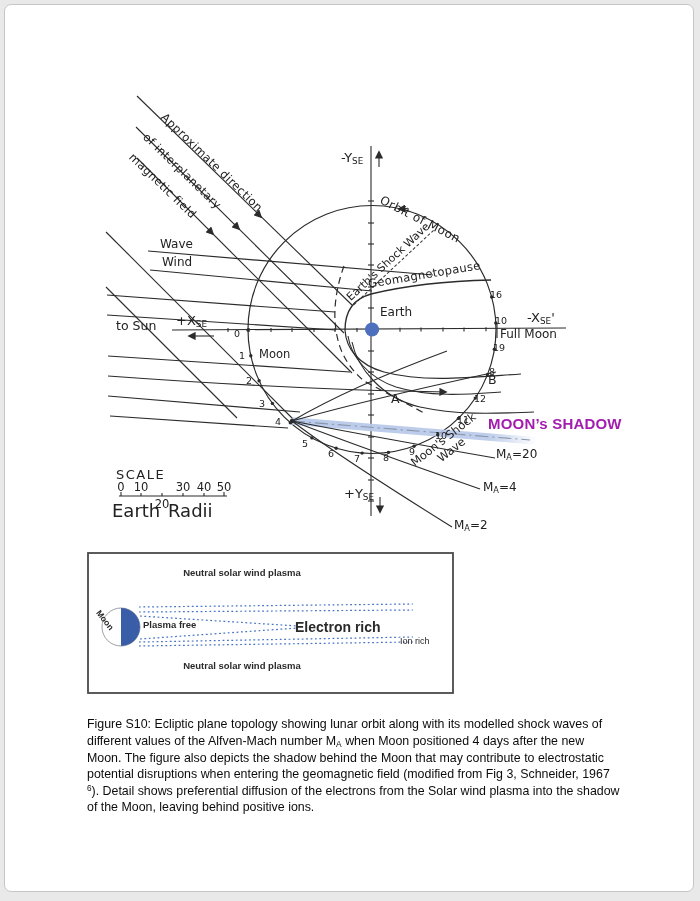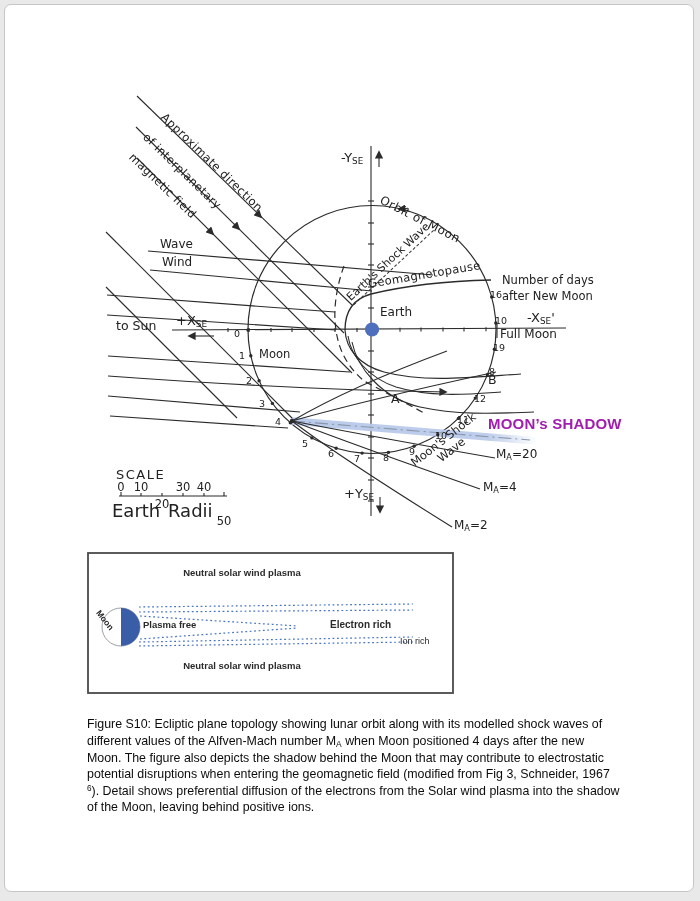--- a/index.html
+++ b/index.html
@@ -198,24 +198,20 @@
 
 <div class="lbl" style="left:380px;top:305px;font-size:12px">Earth</div>
 <div class="lbl" style="left:259px;top:347px;font-size:11.5px">Moon</div>
 
 <div class="lbl" style="left:384px;top:193px;transform:rotate(27deg);font-size:12px;letter-spacing:.5px">Orbit of Moon</div>
 
 <div class="lbl" id="shock-lbl" style="left:344px;top:294px;transform:rotate(-43deg);font-size:11px"><span>Earth's Shock Wave</span></div>
 
 <div class="lbl" style="left:367px;top:277px;transform:rotate(-9.5deg);font-size:11.5px;letter-spacing:.3px">Geomagnetopause</div>
 
-<div class="lbl" style="left:502px;top:272px;font-size:11.5px;line-height:16px">
-  <div>Number of days</div>
-  <div>after New Moon</div>
-</div>
 <div class="lbl" style="left:500px;top:327px;font-size:12px">Full Moon</div>
 
 <div class="lbl" id="moon-shadow-lbl" style="left:488px;top:415px">MOON’s SHADOW</div>
 
 <div class="lbl" style="left:397px;top:468px;width:108px;text-align:center;transform:rotate(-38deg);font-size:11.5px;line-height:13px">
   <div>Moon's Shock</div>
   <div>Wave</div>
 </div>
 
 <div class="lbl" style="left:496px;top:447px;font-size:12px">
@@ -231,21 +227,21 @@
 <div class="lbl" style="left:391px;top:391px;font-size:12.5px">A</div>
 <div class="lbl" style="left:488px;top:372px;font-size:12.5px">B</div>
 
 <div class="lbl" style="left:116px;top:467px;font-size:13px;letter-spacing:1.5px">SCALE</div>
 <div id="scale-nums">
       <span class="scalenum" style="left: 121px; top: 480px;">0</span>
       <span class="scalenum" style="left: 141px; top: 480px;">10</span>
       <span class="scalenum" style="left: 162px; top: 480px; margin-top: 17px;">20</span>
       <span class="scalenum" style="left: 183px; top: 480px;">30</span>
       <span class="scalenum" style="left: 204px; top: 480px;">40</span>
-      <span class="scalenum" style="left: 224px; top: 480px; margin-top: 34px;">50</span>
+      <span class="scalenum" style="left: 224px; top: 480px;">50</span>
     </div>
 <div class="lbl" style="left:112px;top:500px;font-size:18px;word-spacing:2px">Earth Radii</div>
 
 <div id="marker-layer">
       <span class="daylbl" style="left: 237px; top: 333px;">0</span>
       <span class="daylbl" style="left: 242px; top: 355px;">1</span>
       <span class="daylbl" style="left: 249px; top: 380px;">2</span>
       <span class="daylbl" style="left: 262px; top: 403px;">3</span>
       <span class="daylbl" style="left: 278px; top: 421px;">4</span>
       <span class="daylbl" style="left: 305px; top: 443px;">5</span>
@@ -259,18 +255,18 @@
       <span class="daylbl" style="left: 492px; top: 371px;">8</span>
       <span class="daylbl" style="left: 499px; top: 347px;">19</span>
       <span class="daylbl" style="left: 501px; top: 320px;">10</span>
       <span class="daylbl" style="left: 496px; top: 294px;">16</span>
     </div>
 
 <div class="inslbl" style="left:162px;top:567px;width:160px;text-align:center;font-size:9.5px">Neutral solar wind plasma</div>
 <div class="inslbl" style="left:162px;top:660px;width:160px;text-align:center;font-size:9.5px">Neutral solar wind plasma</div>
 <div class="inslbl" style="left:102px;top:608px;font-size:8.5px;transform:rotate(52deg);transform-origin:0 0">Moon</div>
 <div class="inslbl" style="left:143px;top:619px;font-size:9.5px">Plasma free</div>
-<div class="inslbl" style="left:330px;top:619px;font-size:10px">Electron rich</div>
+<div class="inslbl" style="left:295px;top:619px;font-size:14px">Electron rich</div>
 <div class="inslbl" style="left:400px;top:636px;font-size:9px;font-weight:400">Ion rich</div>
 
 <p id="caption"><span>Figure S10: Ecliptic plane topology showing lunar orbit along with its modelled shock waves of different values of the Alfven-Mach number M</span><span class="sb">A</span><span> when Moon positioned 4 days after the new Moon. The figure also depicts the shadow behind the Moon that may contribute to electrostatic potential disruptions when entering the geomagnetic field (modified from Fig 3, Schneider, 1967 </span><span class="sp">6</span><span>). Detail shows preferential diffusion of the electrons from the Solar wind plasma into the shadow of the Moon, leaving behind positive ions.</span></p>
 
 </div>
 
 </body></html>

